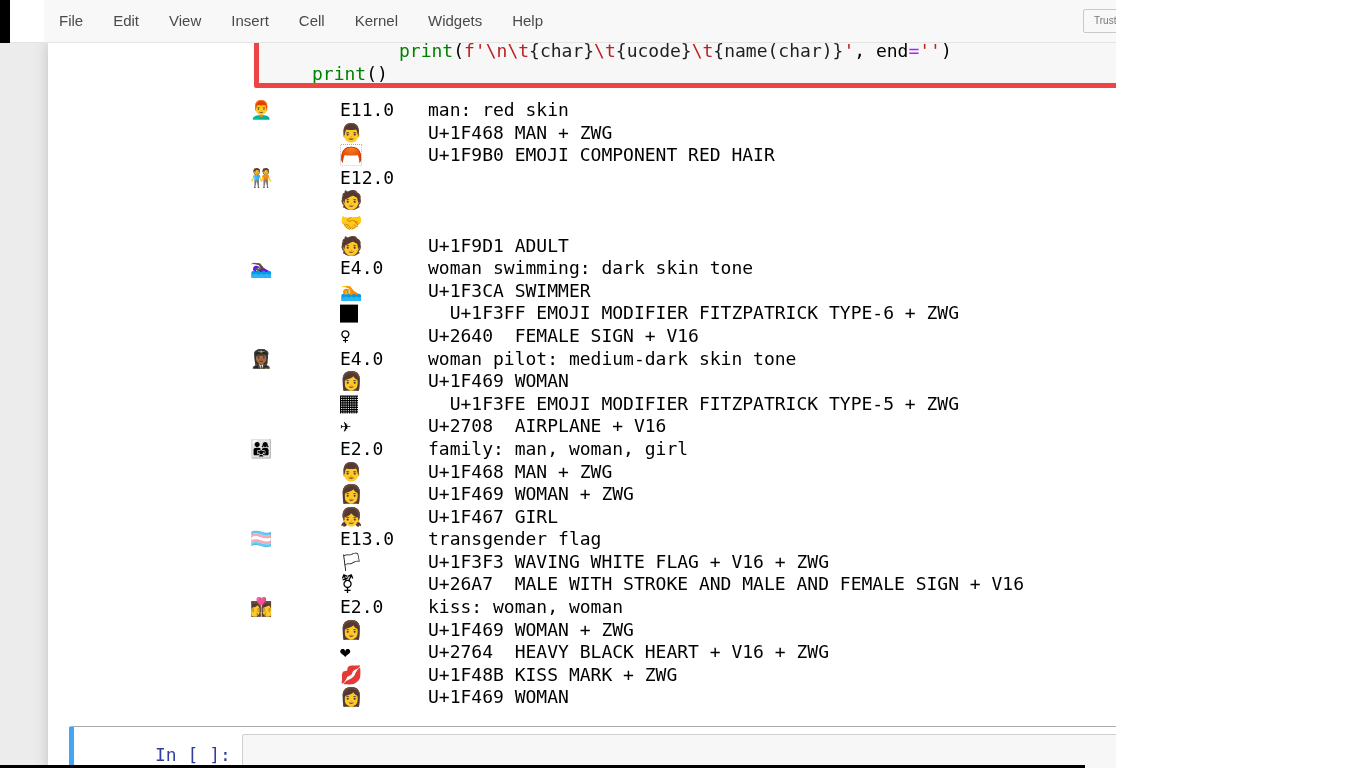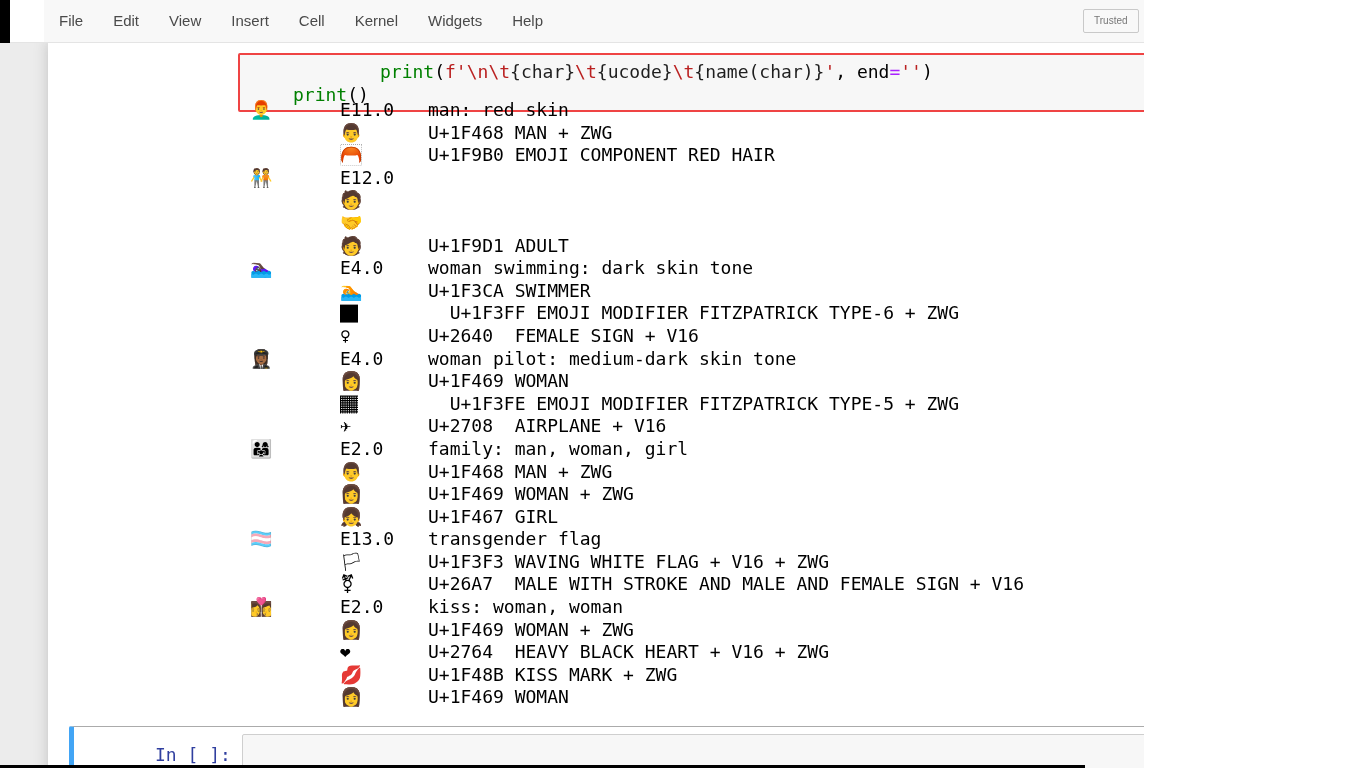--- a/index.html
+++ b/index.html
@@ -1,40 +1,40 @@
 <!DOCTYPE html>
 <html><head>
 <meta charset="utf-8">
 <style>
   html,body{margin:0;padding:0;}
   #page{position:relative;width:1116px;height:768px;overflow:hidden;background:#0ea5e9;
-        font-family:"Liberation Sans",sans-serif;padding-left:28px;}
+        font-family:"Liberation Sans",sans-serif;}
 
   
   #menubar-layer{position:absolute;top:0;left:0;width:1366px;height:43px;background:#000;z-index:20;}
   #menubar-panel{position:absolute;left:10px;top:0;width:1300px;height:43px;background:#ffffff;
                  border-bottom:1px solid #e4e4e4;box-sizing:border-box;}
   #menu-strip{position:absolute;left:34px;top:0;right:0;bottom:0;background:#f8f8f8;
               display:flex;align-items:center;}
   .menu-item{padding:0 15px;font-size:15px;color:#4a4a4a;line-height:42px;cursor:pointer;white-space:nowrap;}
   .trusted-badge{position:absolute;left:1073px;top:9px;height:24px;padding:0 10px;border:1px solid #c9c9c9;
                  border-radius:2px;font-size:10px;color:#777;line-height:22px;background:#f8f8f8;box-sizing:border-box;}
   .kernel-sep{position:absolute;left:1189px;top:7px;width:1px;height:29px;background:#a9a9a9;}
   .kernel-name{position:absolute;left:1198px;top:9px;font-size:19px;color:#555;font-weight:bold;}
   .kernel-circle{position:absolute;left:1277px;top:12px;width:13px;height:13px;border:2px solid #757575;border-radius:50%;}
 
   
   #notebook-body{position:absolute;top:43px;left:0;right:0;bottom:0;background:#ececec;overflow:hidden;}
   #container{position:absolute;left:48px;top:0;width:1259px;height:760px;background:#fff;
              box-shadow:0 0 12px 1px rgba(87,87,87,0.25);}
 
   
-  #top-cell-input{position:absolute;left:190px;top:-14px;width:1034px;height:59px;background:#f7f7f7;
-                  border:2px solid #ef4444;border-radius:2px;box-sizing:border-box;
-                  font:18px/23px "DejaVu Sans Mono",monospace;overflow:hidden;margin-top:24px;}
+  #top-cell-input{position:absolute;left:206px;top:-14px;width:1034px;height:59px;background:#f7f7f7;
+                  border:5px solid #ef4444;border-radius:2px;box-sizing:border-box;
+                  font:18px/23px "DejaVu Sans Mono",monospace;overflow:hidden;}
   .code-line{white-space:pre;}
   .code-line:first-child{margin-top:5px;}
   .tok-kw{color:#008000;}
   .tok-str{color:#BA2121;}
   .tok-esc{color:#BA2121;}
   .tok-interp{color:#1f1f1f;}
   .tok-op{color:#AA22FF;}
   .tok-p{color:#000;}
 
   

